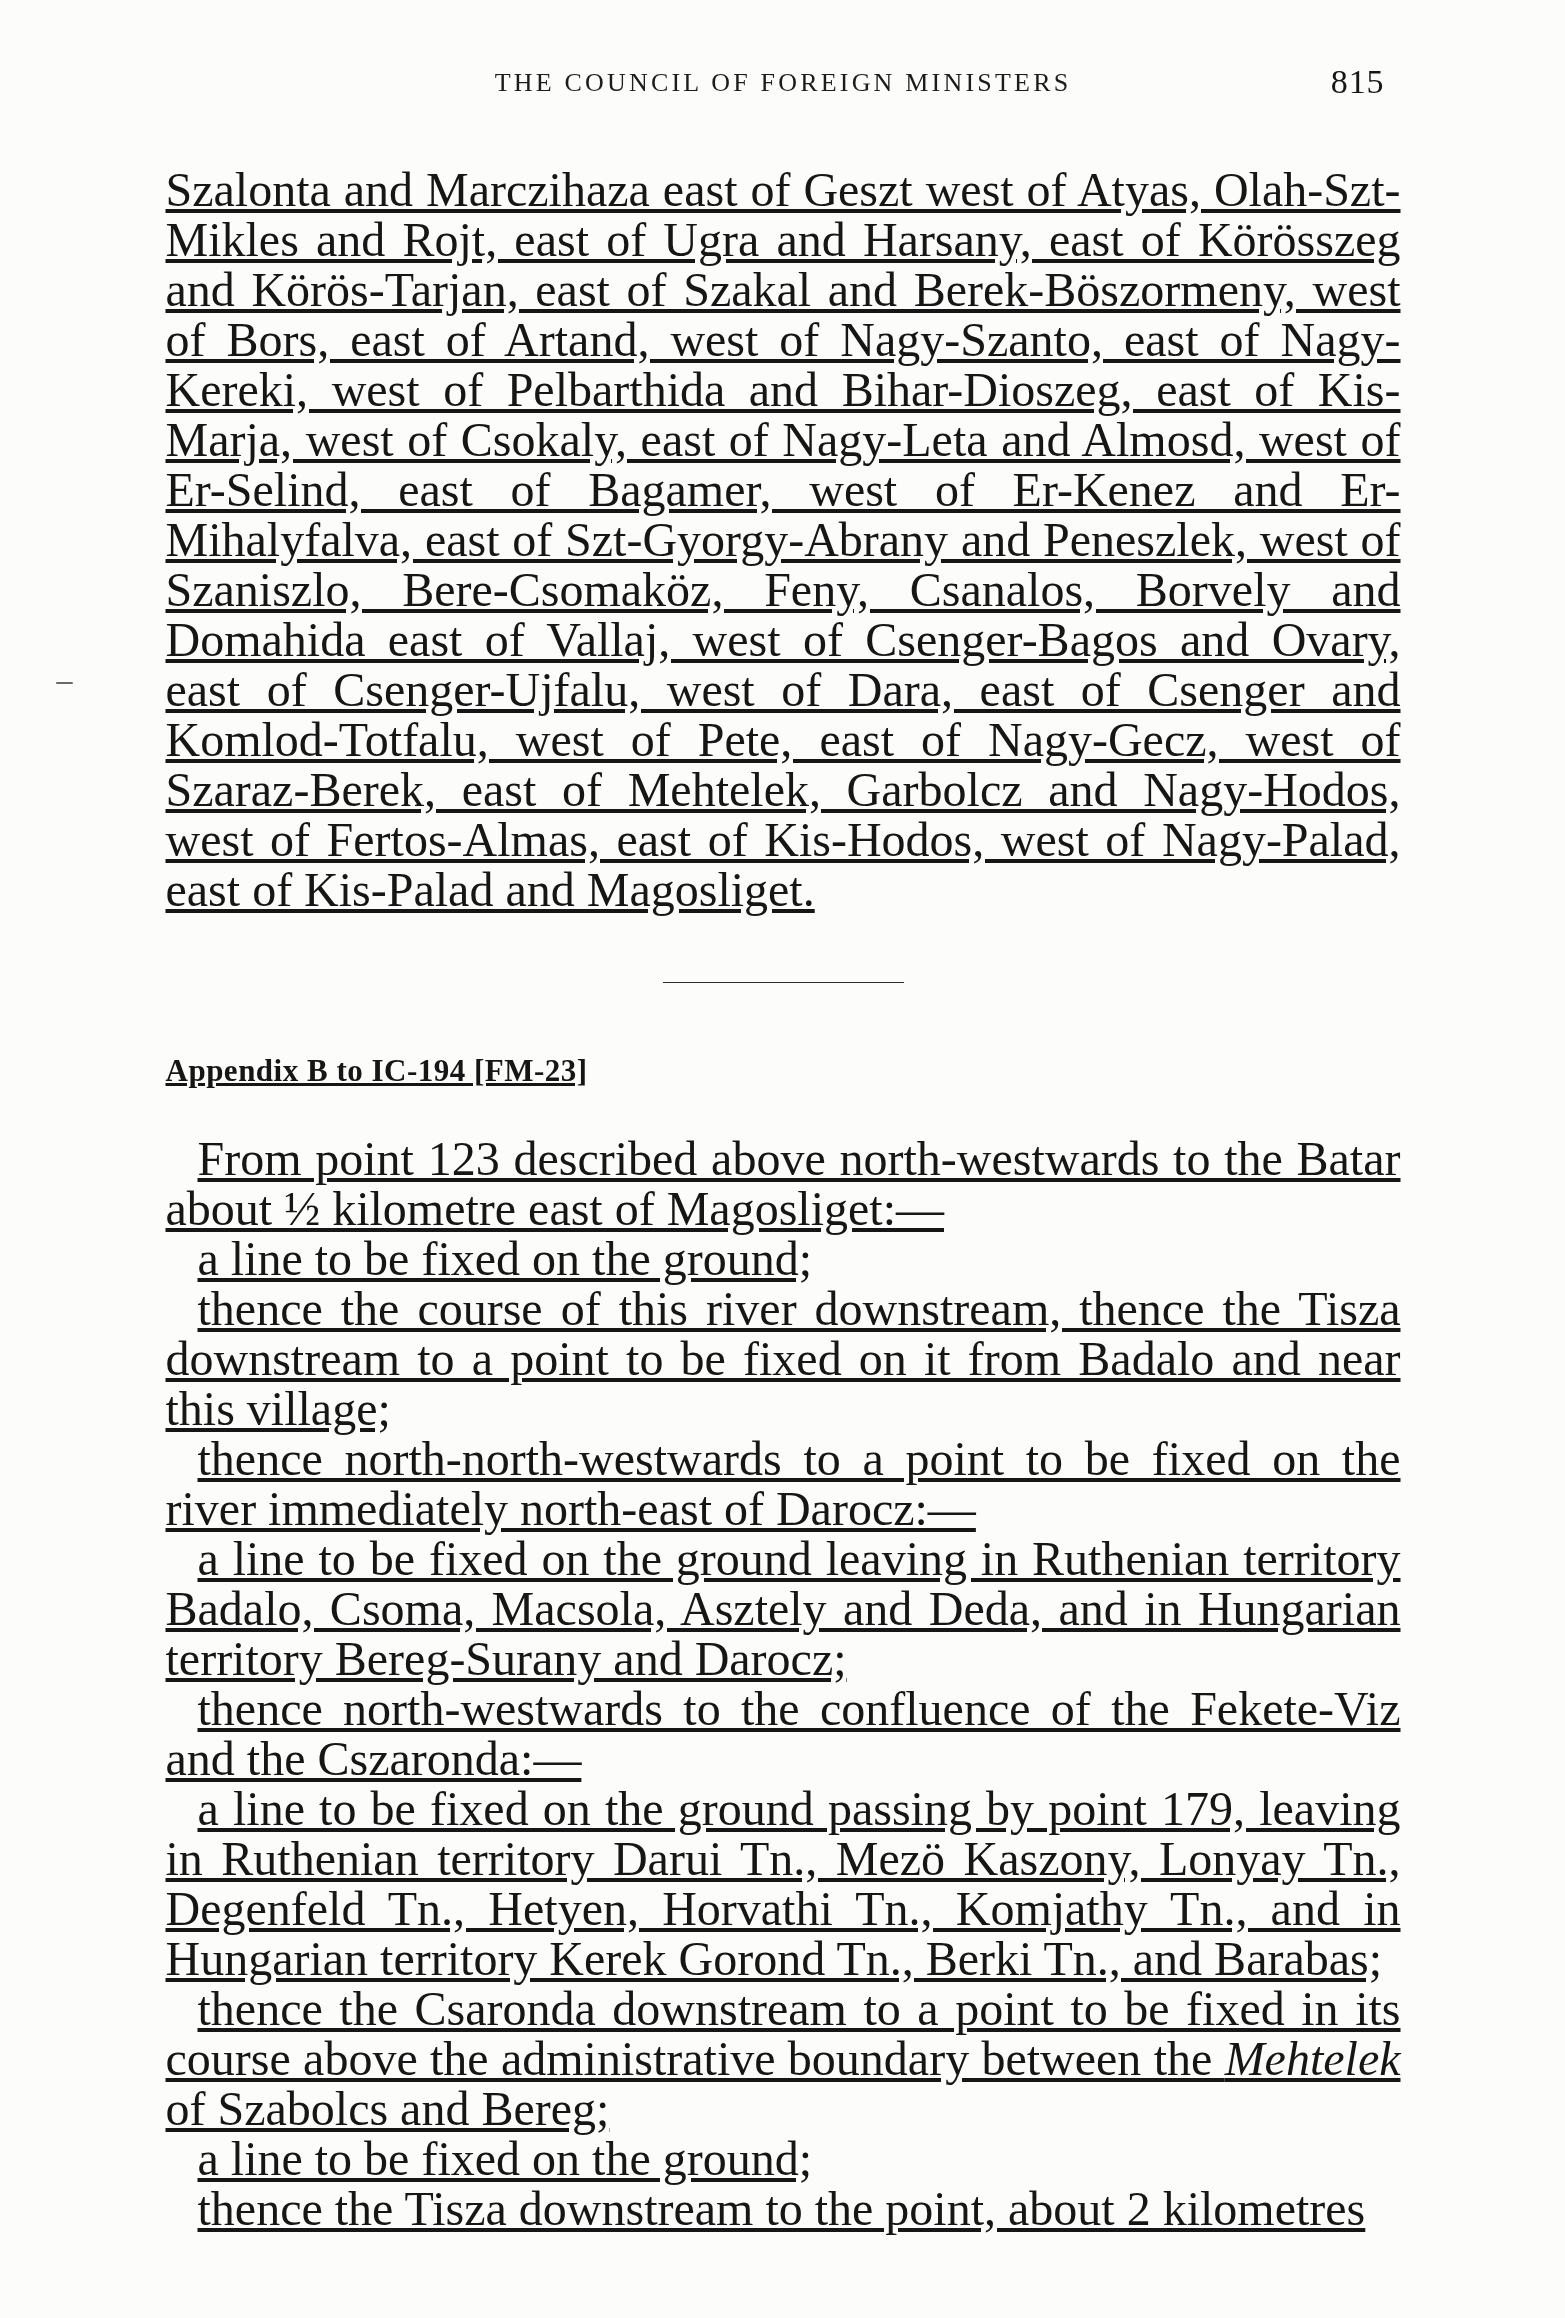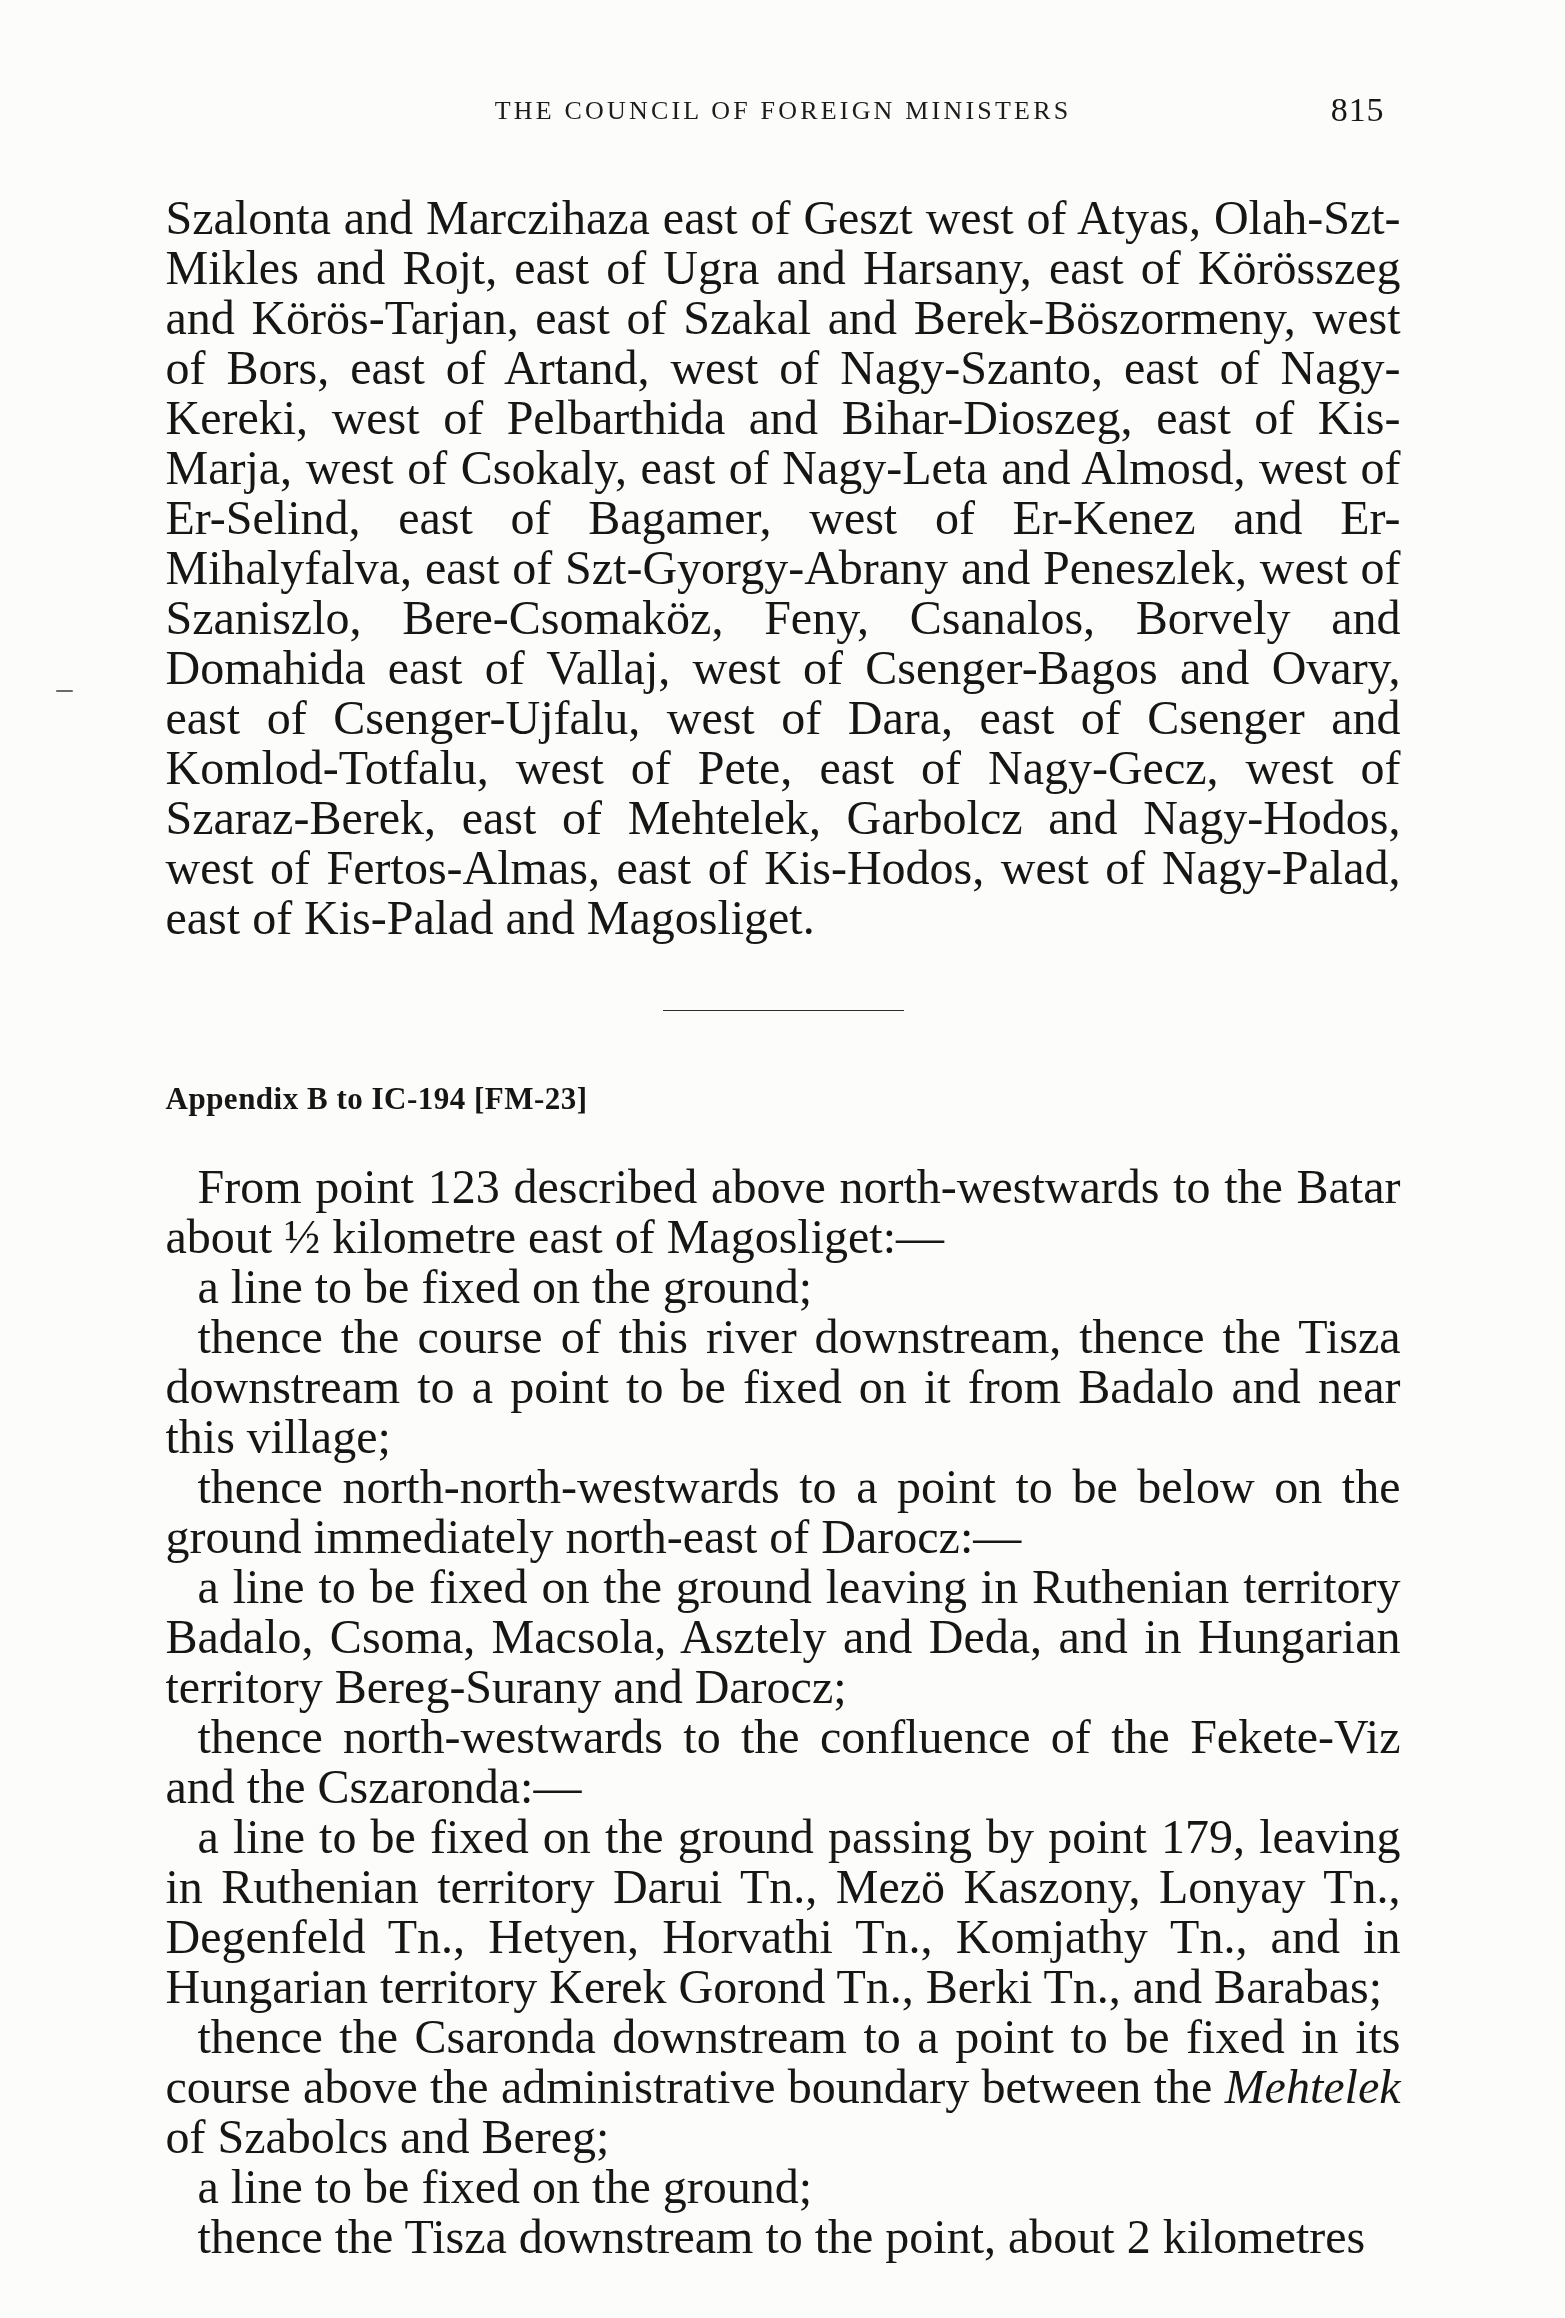--- a/index.html
+++ b/index.html
@@ -10,23 +10,24 @@
     width: 1566px;
     height: 2518px;
     background: #fcfcfa;
     color: #161616;
     font-family: "Liberation Serif", "DejaVu Serif", serif;
     -webkit-font-smoothing: antialiased;
   }
   .page {
     position: relative;
     width: 1235px;
-    margin: 8px auto;
-    padding-top: 88px;
+    margin: 0 auto;
+    padding-top: 68px;
     box-sizing: border-box;
+    text-decoration: underline;
   }
   .page-header {
     position: relative;
     text-align: center;
     height: 37px;
     margin-bottom: 60px;
   }
   .running-title {
     display: inline-block;
     font-size: 26px;
@@ -100,21 +101,21 @@
   <div class="margin-mark"></div>
 
   <hr class="section-rule">
 
   <h2 class="appendix-heading">Appendix B to IC-194 [FM-23]</h2>
 
 
   <p class="para indent">From point 123 described above north-westwards to the Batar about ½ kilometre east of Magosliget:—</p>
   <p class="para indent">a line to be fixed on the ground;</p>
   <p class="para indent">thence the course of this river downstream, thence the Tisza downstream to a point to be fixed on it from Badalo and near this village;</p>
-  <p class="para indent">thence north-north-westwards to a point to be below on the ground immediately north-east of Darocz:—</p>
+  <p class="para indent">thence north-north-westwards to a point to be fixed on the river immediately north-east of Darocz:—</p>
   <p class="para indent">a line to be fixed on the ground leaving in Ruthenian territory Badalo, Csoma, Macsola, Asztely and Deda, and in Hungarian territory Bereg-Surany and Darocz;</p>
   <p class="para indent">thence north-westwards to the confluence of the Fekete-Viz and the Cszaronda:—</p>
   <p class="para indent">a line to be fixed on the ground passing by point 179, leaving in Ruthenian territory Darui Tn., Mezö Kaszony, Lonyay Tn., Degenfeld Tn., Hetyen, Horvathi Tn., Komjathy Tn., and in Hungarian territory Kerek Gorond Tn., Berki Tn., and Barabas;</p>
   <p class="para indent"><span>thence the Csaronda downstream to a point to be fixed in its course above the administrative boundary between the </span><em class="ital">Mehtelek</em><span> of Szabolcs and Bereg;</span></p>
   <p class="para indent">a line to be fixed on the ground;</p>
   <p class="para indent">thence the Tisza downstream to the point, about 2 kilometres</p>
 
 </div>
 
 

